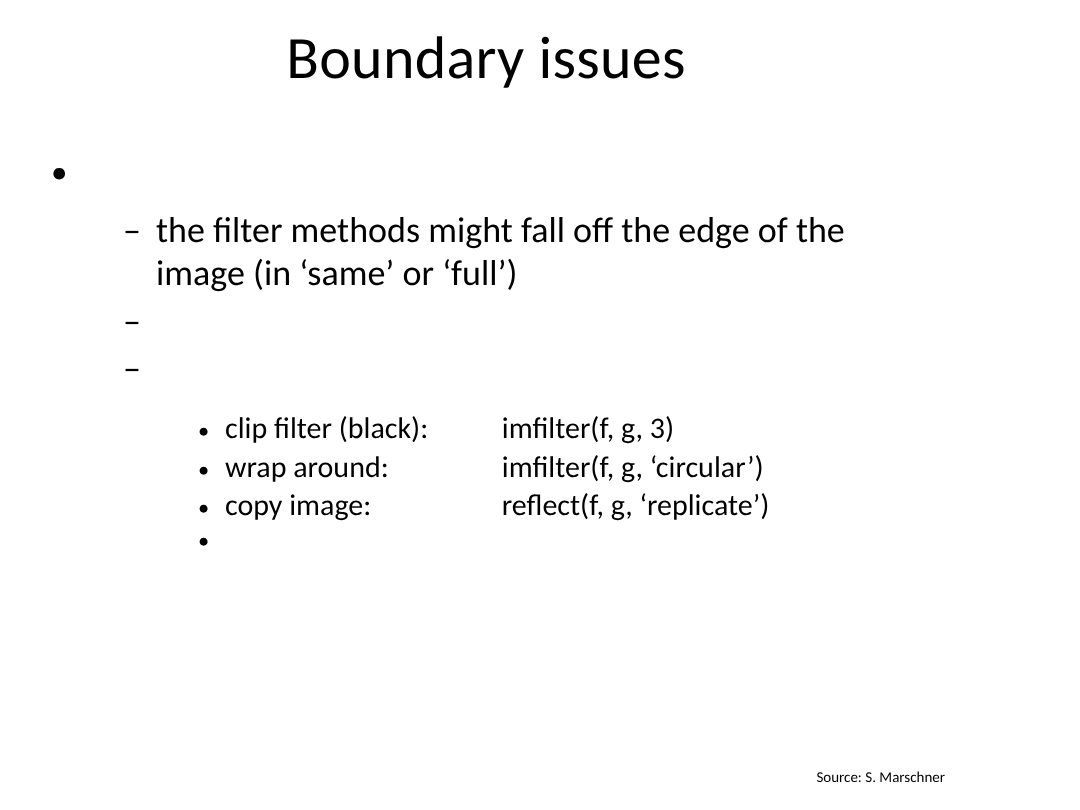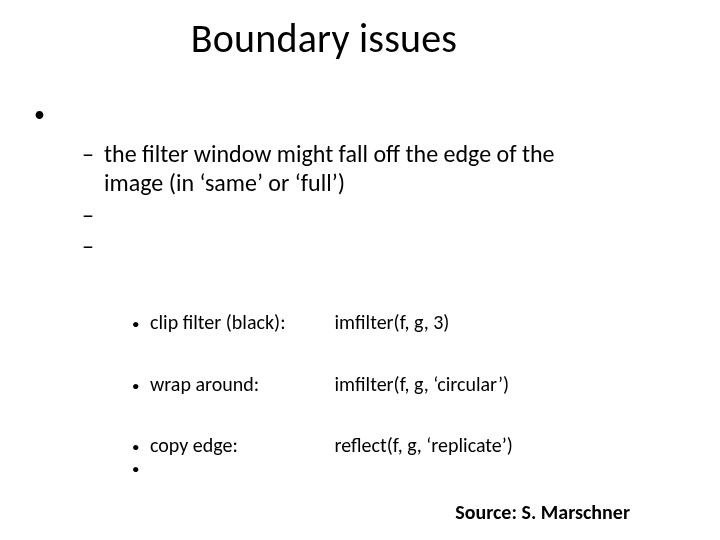--- a/index.html
+++ b/index.html
@@ -67,47 +67,46 @@
   }
   .lvl3 .bullet {
     width: 18px;
     flex: 0 0 18px;
     font-size: 15px;
     line-height: 20px;
   }
   .method-label {
     display: inline-block;
     width: 180px;
-    margin-top: 36px;
   }
   .source {
     position: absolute;
     right: 18px;
     bottom: 16px;
-    font-size: 20px;
-    font-weight: 700;
+    font-size: 10px;
+    font-weight: 400;
   }
 </style>
 </head>
 <body>
 
 <div class="slide">
 
   <div class="title">Boundary issues</div>
 
   <div class="body">
 
     <div class="lvl1">
       <span class="bullet">•</span>
     </div>
 
     <div class="lvl2-group">
       <div class="lvl2">
         <span class="dash">–</span>
-        <span>the filter window might fall off the edge of the image (in ‘same’ or ‘full’)</span>
+        <span>the filter methods might fall off the edge of the image (in ‘same’ or ‘full’)</span>
       </div>
       <div class="lvl2">
         <span class="dash">–</span>
       </div>
       <div class="lvl2">
         <span class="dash">–</span>
       </div>
 
       <div class="lvl3-group">
         <div class="lvl3">
@@ -120,21 +119,21 @@
         <div class="lvl3">
           <span class="bullet">•</span>
           <span>
             <span class="method-label">wrap around:</span>
             <span>imfilter(f, g, ‘circular’)</span>
           </span>
         </div>
         <div class="lvl3">
           <span class="bullet">•</span>
           <span>
-            <span class="method-label">copy edge:</span>
+            <span class="method-label">copy image:</span>
             <span>reflect(f, g, ‘replicate’)</span>
           </span>
         </div>
         <div class="lvl3">
           <span class="bullet">•</span>
         </div>
       </div>
 
     </div>
   </div>

